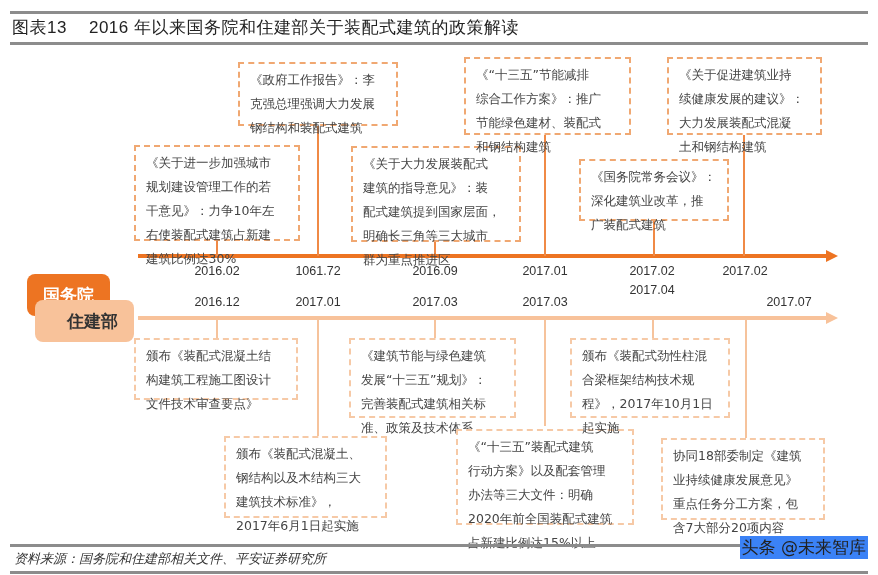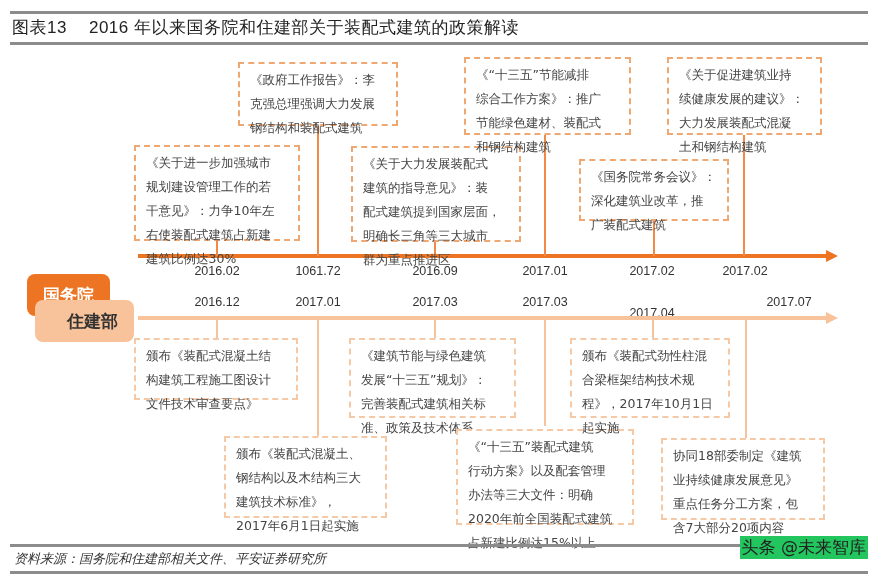--- a/index.html
+++ b/index.html
@@ -20,21 +20,21 @@
   .arrow { position:absolute; width:0; height:0; border-top:6px solid transparent; border-bottom:6px solid transparent; }
   .arrow.dark { border-left:12px solid #ED7422; }
   .arrow.light { border-left:12px solid #F8C29A; }
   .badge { position:absolute; width:83px; height:42px; border-radius:8px; display:flex; align-items:center; justify-content:center;
            font-size:17px; font-weight:bold; }
   .badge.dark { background:#ED7422; color:#fff; }
   .badge.light { background:#F8C29A; color:#333; }
   .date { position:absolute; font-size:12.5px; color:#333; transform:translateX(-50%);
           font-family:"Liberation Sans","DejaVu Sans",sans-serif; }
   .source { position:absolute; left:14px; top:550px; font-size:13px; font-style:italic; color:#333; }
-  .watermark { position:absolute; right:10px; top:536px; font-size:17px; color:#222; background:#22c55e; padding:0 2px; }
+  .watermark { position:absolute; right:10px; top:536px; font-size:17px; color:#222; background:#3b82f6; padding:0 2px; }
 </style>
 </head>
 <body>
 
 <div class="rule" style="top:11px;"></div>
 <div class="title">
   <span class="num">图表13</span><span>2016 年以来国务院和住建部关于装配式建筑的政策解读</span>
 </div>
 <div class="rule" style="top:42px;"></div>
 
@@ -84,21 +84,21 @@
 <div class="date" style="left:745px; top:264px;">2017.02</div>
 
 <div class="badge light" style="left:35px; top:300px;padding-left:16px;">
   <span>住建部</span>
 </div>
 
 <div class="date" style="left:217px; top:295px;">2016.12</div>
 <div class="date" style="left:318px; top:295px;">2017.01</div>
 <div class="date" style="left:435px; top:295px;">2017.03</div>
 <div class="date" style="left:545px; top:295px;">2017.03</div>
-<div class="date" style="left:652px; top:283px;margin-top:23px;">2017.04</div>
+<div class="date" style="left:652px; top:283px;">2017.04</div>
 <div class="date" style="left:745px; top:295px;margin-left:44px;">2017.07</div>
 
 <div class="axis light" style="left:138px; top:316px; width:690px;"></div>
 <div class="arrow light" style="left:826px; top:312px;"></div>
 
 <div class="vline light" style="left:216px; top:318px; height:20px;"></div>
 <div class="vline light" style="left:317px; top:318px; height:120px;"></div>
 <div class="vline light" style="left:434px; top:318px; height:22px;"></div>
 <div class="vline light" style="left:544px; top:318px; height:108px;"></div>
 <div class="vline light" style="left:652px; top:318px; height:22px;"></div>

